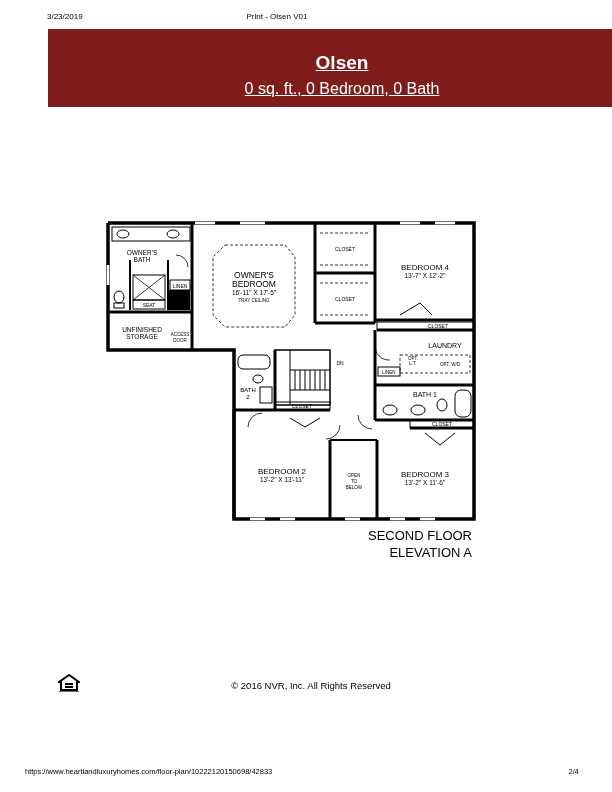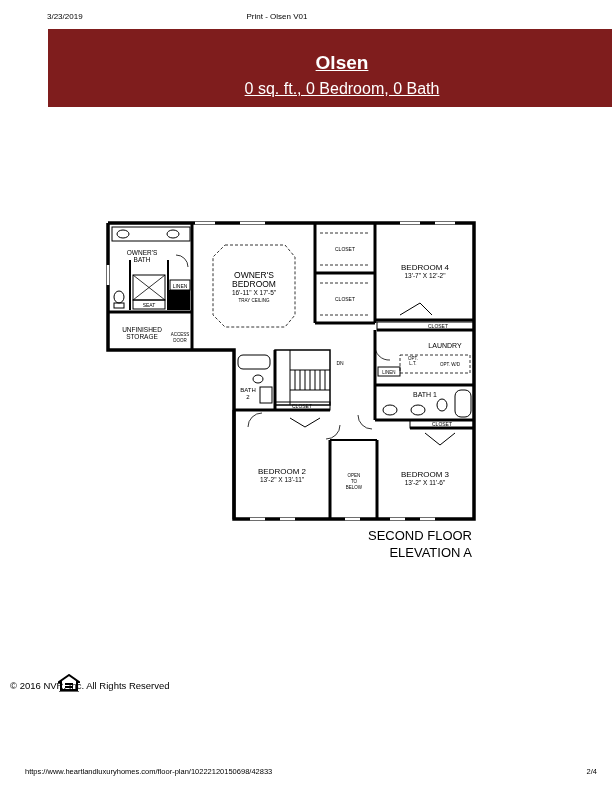--- a/index.html
+++ b/index.html
@@ -6,24 +6,24 @@
   body{width:612px;height:792px;position:relative;overflow:hidden;font-family:"Liberation Sans",sans-serif;color:#000;}
   .print-head{position:absolute;top:12px;left:0;width:612px;font-size:8px;}
   .print-head .date{position:absolute;left:25px;padding-left:22px;}
   .print-head .title{position:absolute;left:0;width:554px;text-align:center;}
   .banner{position:absolute;left:48px;top:29px;width:588px;height:78px;background:#7f1d1d;color:#fff;text-align:center;text-decoration:underline;}
   .banner .name{font-size:19px;font-weight:bold;margin-top:23px;}
   .banner .stats{font-size:16px;margin-top:6px;}
   .plan{position:absolute;left:100px;top:215px;width:380px;height:345px;}
   .plan text{font-family:"Liberation Sans",sans-serif;}
   .eho{position:absolute;left:58px;top:674px;width:22px;height:20px;}
-  .copyright{position:absolute;left:0;width:612px;top:680px;text-align:left;font-size:9.5px;padding-left:10px;box-sizing:border-box;}
+  .copyright{position:absolute;left:0;width:612px;top:680px;text-align:center;font-size:9.5px;padding-left:10px;box-sizing:border-box;}
   .print-foot{position:absolute;top:767px;left:0;width:612px;font-size:7.5px;}
   .print-foot .url{position:absolute;left:25px;}
-  .print-foot .page{position:absolute;right:15px;}
+  .print-foot .page{position:absolute;right:33px;}
 </style>
 </head>
 <body>
 
 <div class="print-head">
   <span class="date">3/23/2019</span>
   <span class="title">Print - Olsen V01</span>
 </div>
 
 <div class="banner">

